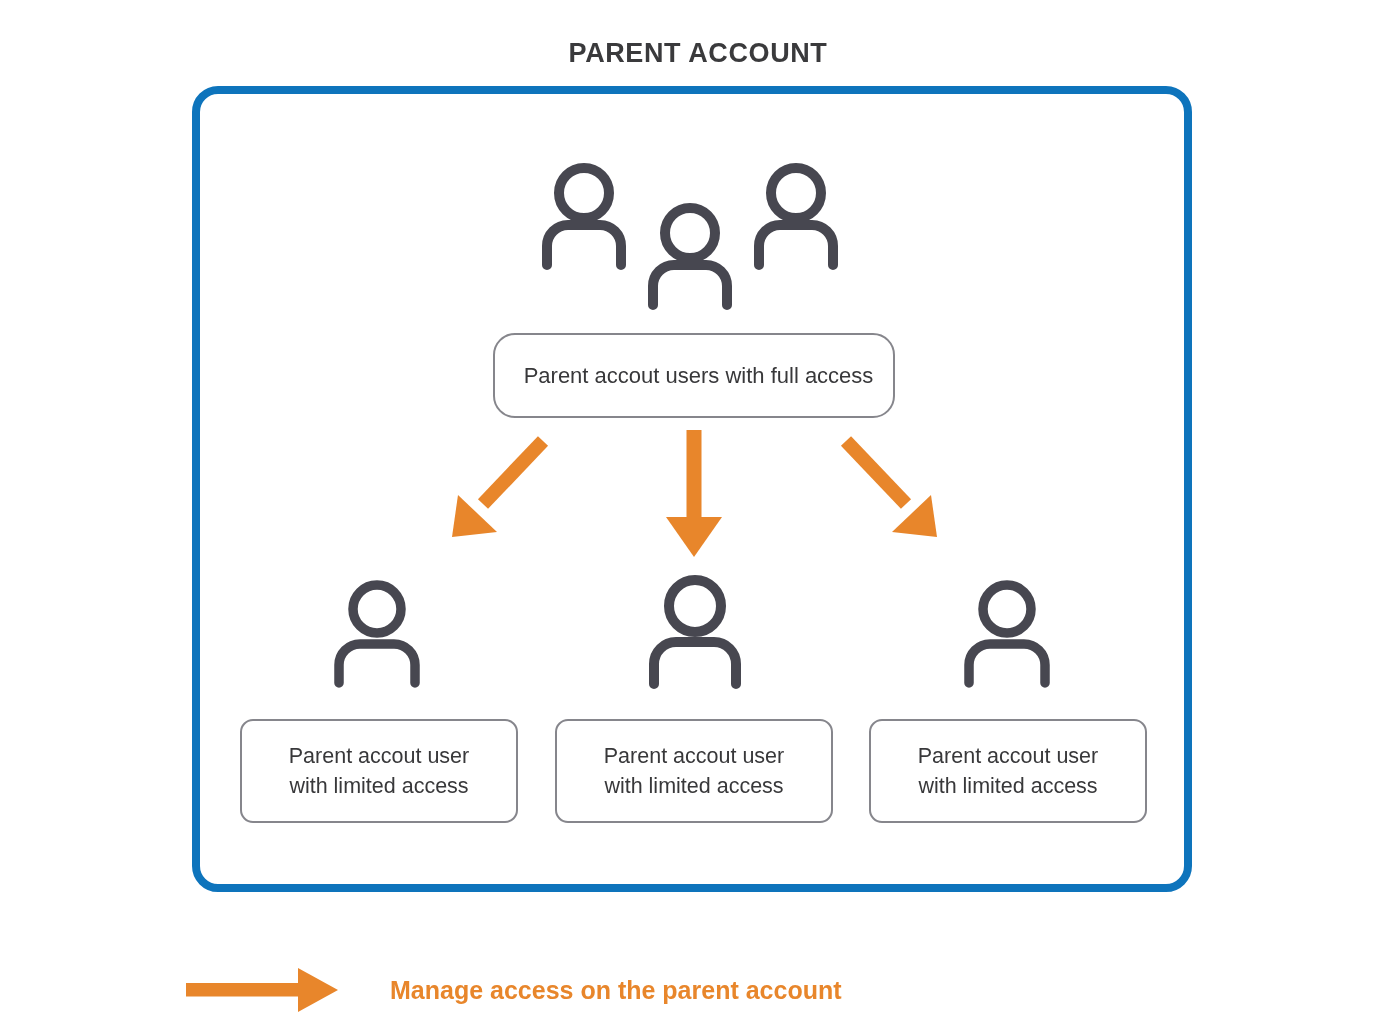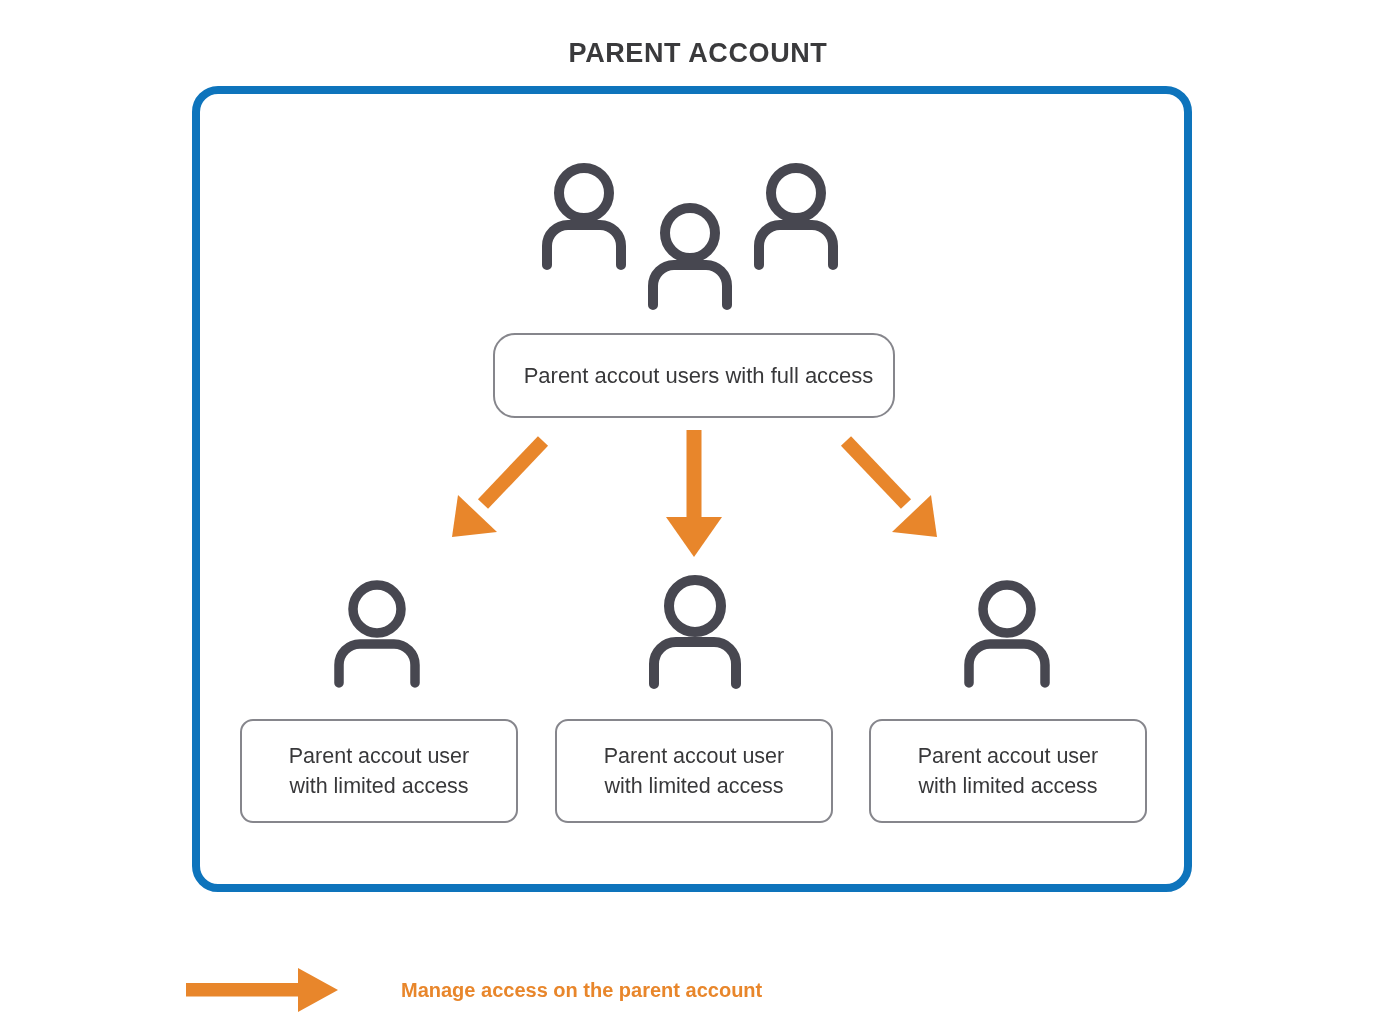--- a/index.html
+++ b/index.html
@@ -109,23 +109,23 @@
     left: 186px;
     top: 962px;
     width: 1000px;
     height: 56px;
     display: flex;
     align-items: center;
   }
   #legend-arrow-icon { width: 160px; height: 46px; flex: 0 0 160px; }
   #legend-arrow-icon svg { display: block; }
   #legend-text {
-    margin-left: 55px;
+    margin-left: 44px;
     color: #e8862b;
-    font-size: 20px;
+    font-size: 25px;
     font-weight: bold;
     font-family: "Liberation Sans", sans-serif;
     white-space: nowrap;
   }
 </style>
 </head>
 <body>
 
 <div id="diagram-title">PARENT ACCOUNT</div>
 

